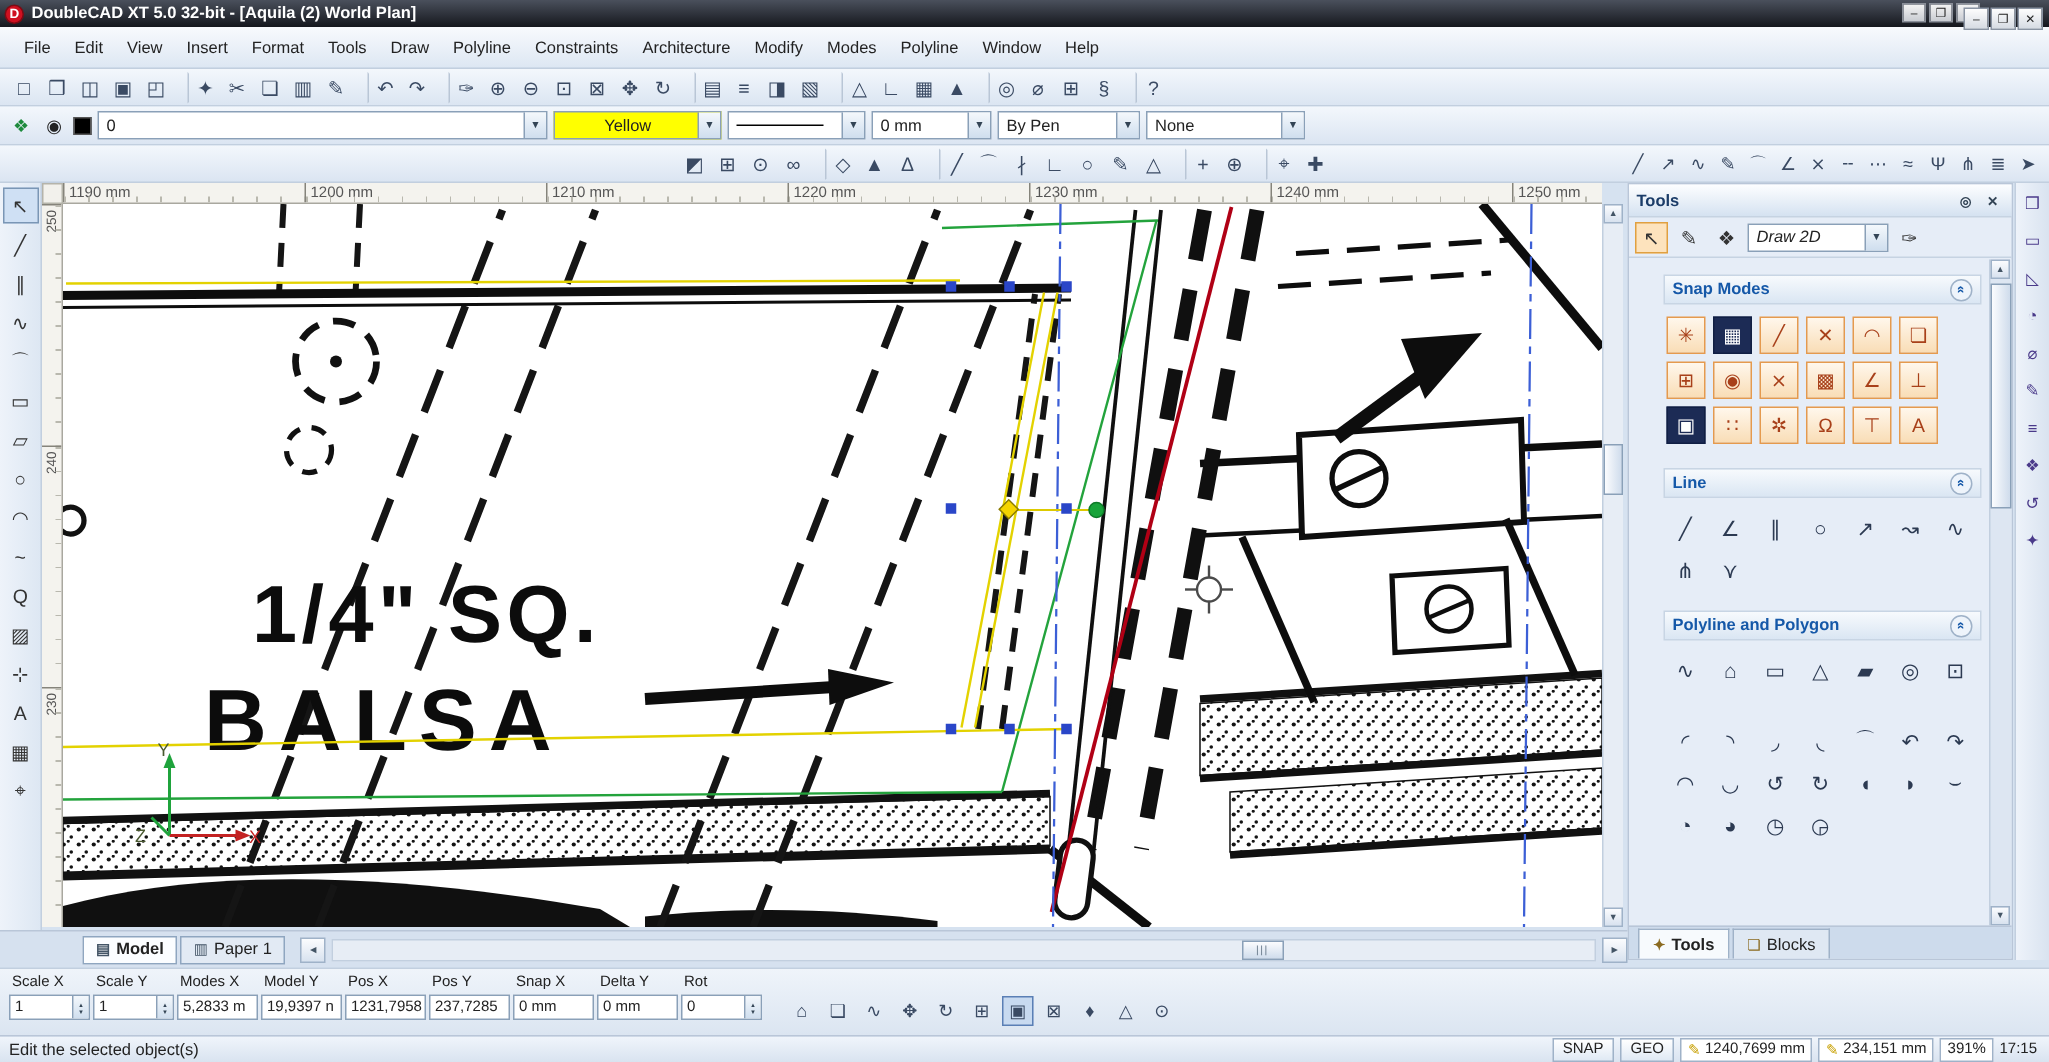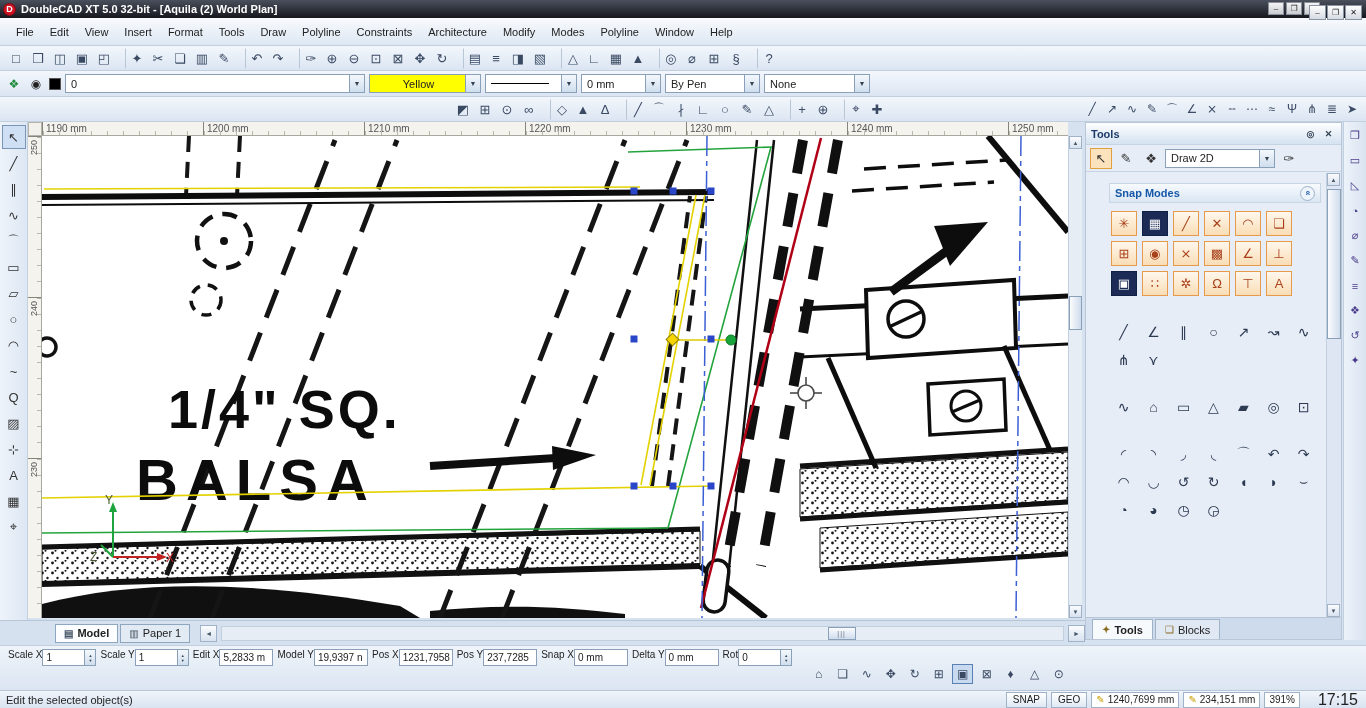--- a/index.html
+++ b/index.html
@@ -88,21 +88,21 @@
   
   .tools-panel { position:absolute; left:1085px; top:122px; width:257px; height:518px;
     background:#e6edf7; border:1px solid #b9c6d8; }
   .panel-header { height:22px; background:linear-gradient(#fdfeff,#d5e2f1); border-bottom:1px solid #c6d3e2;
     display:flex; align-items:center; padding:0 5px; color:#1b3c68; font-weight:bold; }
   .ph-btns { margin-left:auto; display:flex; gap:3px; }
   .ph-btn { width:15px; height:15px; font-size:9px; color:#345; display:flex; align-items:center; justify-content:center; }
   .panel-toolbar { height:27px; display:flex; align-items:center; gap:3px; padding:0 4px; border-bottom:1px solid #c6d3e2; }
   .pt-btn { width:22px; height:21px; display:flex; align-items:center; justify-content:center; font-size:13px; color:#333; border:1px solid transparent; }
   .pt-btn.sel { border:1px solid #e0a040; background:#fde3bd; }
-  .draw-combo { width:110px; height:19px; }
+  .draw-combo { width:94px; height:19px;font-style:italic; }
   .panel-body { position:absolute; left:0; right:15px; top:50px; bottom:22px; overflow:hidden; padding:2px 5px 0 23px; }
   .sec { margin-top:8px; }
   .sec-header { height:20px; display:flex; align-items:center; background:linear-gradient(#f7fafd,#dae6f3);
     border:1px solid #c8d5e4; color:#1558a8; font-weight:bold; padding:0 5px; }
   .chev { margin-left:auto; width:15px; height:15px; border:1px solid #9fb2c8; border-radius:8px; background:#eef4fb;
     color:#1558a8; font-size:9px; display:flex; align-items:center; justify-content:center; }
   .chev span { transform:rotate(90deg); display:block; }
   .icon-grid { display:flex; flex-wrap:wrap; gap:5px; padding:8px 2px; }
   .snap-btn { width:26px; height:25px; background:linear-gradient(#fff7ec,#f9ddb6); border:1px solid #e59a4e;
     color:#a8401a; font-size:13px; display:flex; align-items:center; justify-content:center; }
@@ -132,40 +132,40 @@
   .stab .ico { font-size:10px; color:#456; }
   .sb-arrow { width:17px; height:17px; margin-left:8px; background:linear-gradient(#fbfcfe,#d8e2ef); border:1px solid #9fb2c8;
     font-size:7px; display:flex; align-items:center; justify-content:center; color:#456; }
   .htrack { flex:1; height:15px; margin:0 2px; background:#e7edf5; border:1px solid #c2cfdf; position:relative; }
   .hthumb { position:absolute; left:72%; top:0; width:28px; height:13px; background:linear-gradient(#fbfcfe,#cfdcec);
     border:1px solid #8aa0b8; display:flex; align-items:center; justify-content:center; font-size:7px; color:#678; letter-spacing:1px; }
 
   
   .editbar { position:absolute; left:0; top:645px; width:1366px; height:45px;
     background:linear-gradient(#eff4fa,#dbe5f1); border-top:1px solid #c2cfdf; display:flex; align-items:flex-start; padding:3px 0 0 6px; }
-  .fld { display:flex; flex-direction:row; margin-right:2px; }
+  .fld { display:flex; flex-direction:column; margin-right:2px; }
   .fld label { font-size:10px; height:14px; padding-left:2px; white-space:nowrap; }
   .fld .box { width:54px; height:17px; background:#fff; border:1px solid #8aa0b8; font-size:10px;
     display:flex; align-items:center; padding-left:3px; position:relative; overflow:hidden; white-space:nowrap; }
   .fld .spin { display:none; position:absolute; right:0; top:0; bottom:0; width:11px; border-left:1px solid #8aa0b8;
     background:linear-gradient(#f4f8fc,#cfdeee); flex-direction:column; align-items:center; justify-content:center; font-size:4px; color:#345; }
   .fld.has-spin .spin { display:flex; }
   .eb-tools { display:flex; align-items:center; gap:3px; margin-left:14px; margin-top:15px; }
   .ebtn { width:21px; height:20px; display:flex; align-items:center; justify-content:center; font-size:12px; color:#3a4a63; border:1px solid transparent; }
   .ebtn.sel { border:1px solid #5a7fb5; background:#c8daf0; }
 
   
   .statusbar { position:absolute; left:0; top:690px; width:1366px; height:18px;
     background:linear-gradient(#f0f5fb,#d9e3f0); border-top:1px solid #b9c6d8; display:flex; align-items:center; padding:0 8px 0 6px; }
   .sb-right { margin-left:auto; display:flex; align-items:center; gap:4px; }
   .sb-btn { height:16px; padding:0 6px; border:1px solid #9fb2c8; background:linear-gradient(#fff,#dfe9f4);
     display:flex; align-items:center; font-size:10px; }
   .sb-field { height:16px; background:#fff; border:1px solid #9fb2c8; display:flex; align-items:center; gap:3px; padding:0 4px; font-size:10px; }
   .pencil { color:#c8a000; font-size:10px; }
-  .sb-time { margin-left:14px; font-size:16px; }
+  .sb-time { font-size:10px; }
 </style>
 </head>
 <body>
 
 <div class="app">
 
   <div class="titlebar">
     <span class="logo">D</span>
     <span class="title-text">DoubleCAD XT 5.0 32-bit - [Aquila (2) World Plan]</span>
     <div class="win-btns">
@@ -547,34 +547,46 @@
             <span class="snap-btn">⊥</span>
             <span class="snap-btn sel">▣</span>
             <span class="snap-btn">∷</span>
             <span class="snap-btn">✲</span>
             <span class="snap-btn">Ω</span>
             <span class="snap-btn">⊤</span>
             <span class="snap-btn">A</span>
           </div>
       </div>
       <div class="sec">
+        <div class="sec-header">
+          <span>Line</span>
+          <span class="chev">
+              <span>«</span>
+            </span>
+        </div>
         <div class="icon-grid">
 
         <span class="tool-ico">╱</span>
             <span class="tool-ico">∠</span>
             <span class="tool-ico">∥</span>
             <span class="tool-ico">○</span>
             <span class="tool-ico">↗</span>
             <span class="tool-ico">↝</span>
             <span class="tool-ico">∿</span>
             <span class="tool-ico">⋔</span>
             <span class="tool-ico">⋎</span>
           </div>
       </div>
       <div class="sec">
+        <div class="sec-header">
+          <span>Polyline and Polygon</span>
+          <span class="chev">
+              <span>«</span>
+            </span>
+        </div>
         <div class="icon-grid">
 
         <span class="tool-ico">∿</span>
             <span class="tool-ico">⌂</span>
             <span class="tool-ico">▭</span>
             <span class="tool-ico">△</span>
             <span class="tool-ico">▰</span>
             <span class="tool-ico">◎</span>
             <span class="tool-ico">⊡</span>
           </div>
@@ -675,21 +687,21 @@
           <div class="box">
             <span>1</span>
             <span class="spin">
               <span>▲</span>
               <span>▼</span>
             </span>
           </div>
         </div>
 
         <div class="fld">
-          <label>Edit X</label>
+          <label>Modes X</label>
           <div class="box">
             <span>5,2833 m</span>
 
           </div>
         </div>
 
         <div class="fld">
           <label>Model Y</label>
           <div class="box">
             <span>19,9397 n</span>

